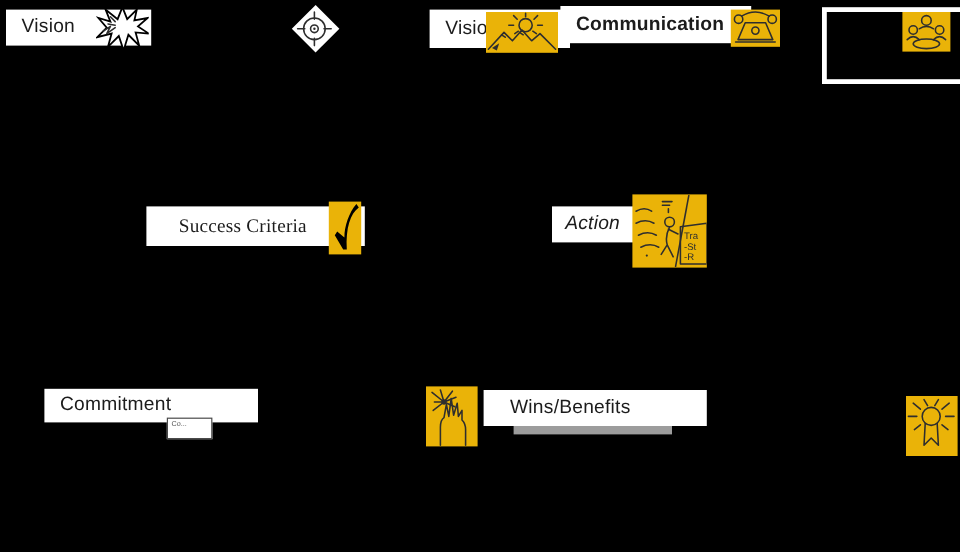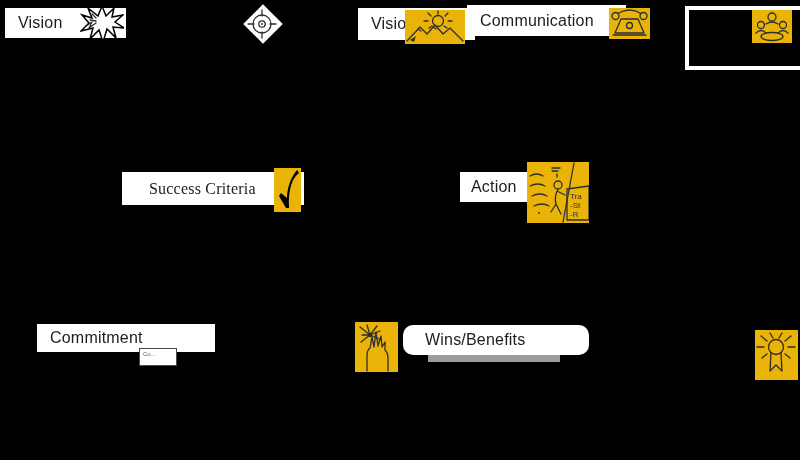--- a/index.html
+++ b/index.html
@@ -58,21 +58,21 @@
   <div class="iconbox" style="left:405px; top:10px; width:60px; height:34px;">
     <svg width="60" height="34" viewBox="0 0 60 34">
       <circle cx="33" cy="11" r="5.5" class="la" stroke-width="1.1"></circle>
       <path d="M33,1 V4 M23,3 L26,6 M43,3 L40,6 M19,11 H23 M47,11 H43 M24,18 L27,16 M42,18 L39,16" class="la" stroke-width="1.1"></path>
       <path d="M2,31 L15,17 L22,24 L30,15 L38,24 L45,18 L58,31" class="la" stroke-width="1.2"></path>
       <path d="M13,19 l3,2 M28,17 l3,2" class="la" stroke-width="1"></path>
       <path d="M5,30 l6,-4 l-2,6 z" fill="#2e2e2e" stroke="none"></path>
     </svg>
   </div>
 
-  <div class="node" style="left:467px; top:5px; width:146px; height:31px; padding-left:13px;">
+  <div class="node" style="left:467px; top:5px; width:146px; height:31px; padding-left:13px;font-weight:bold;">
     <span>Communication</span>
   </div>
   <div class="iconbox" style="left:609px; top:8px; width:41px; height:31px;">
     <svg width="41" height="31" viewBox="0 0 41 31">
       <circle cx="6.5" cy="8" r="3.5" class="la"></circle>
       <circle cx="34.5" cy="8" r="3.5" class="la"></circle>
       <path d="M9,5.5 Q20.5,-1.5 32,5.5" class="la" stroke-width="1.6"></path>
       <path d="M12,11 H29 L35,25 H6 Z" class="la"></path>
       <circle cx="20.5" cy="17.5" r="3" class="la" stroke-width="1.1"></circle>
       <path d="M4,27 H37" class="la"></path>
@@ -94,21 +94,21 @@
 
   <div class="node" style="left:122px; top:172px; width:155px; height:33px; padding-left:27px;font-family:Liberation Serif, serif;">
     <span>Success Criteria</span>
   </div>
   <div class="iconbox" style="left:274px; top:168px; width:27px; height:44px;">
     <svg width="27" height="44" viewBox="0 0 27 44">
       <path d="M23,2 C17,9 13,20 13,30 L7,25 L5,28 L12,40 L15,40 C14,22 18,10 25,5 Z" fill="#000000" stroke="none"></path>
     </svg>
   </div>
 
-  <div class="node" style="left:460px; top:172px; width:67px; height:30px; padding-left:11px;">
+  <div class="node" style="left:460px; top:172px; width:67px; height:30px; padding-left:11px;font-style:italic;">
     <span>Action</span>
   </div>
   <div class="iconbox" style="left:527px; top:162px; width:62px; height:61px;">
     <svg width="62" height="61" viewBox="0 0 62 61">
       <path d="M3,14 Q10,10 16,14 M3,24 Q11,20 18,24 M5,34 Q13,30 20,34 M7,44 Q15,40 22,44" class="la" stroke-width="1.1"></path>
       <circle cx="12" cy="51" r="0.9" fill="#2e2e2e" stroke="none"></circle>
       <path d="M25,6 h8 M25,9 h6 M30,12 v3" class="la" stroke-width="0.9"></path>
       <path d="M47,1 L36,60" class="la" stroke-width="1.1"></path>
       <circle cx="31" cy="23" r="4" class="la"></circle>
       <path d="M31,27 Q27,35 29,42 M29,42 L24,50 M29,42 L34,52 M30,29 L38,33" class="la"></path>
@@ -127,21 +127,21 @@
   </div>
 
   <div class="iconbox" style="left:355px; top:322px; width:43px; height:50px;">
     <svg width="43" height="50" viewBox="0 0 43 50">
       <path d="M15,13 L5,5 M15,13 L7,13 M15,13 L12,3 M15,13 L22,4 M15,13 L25,9 M15,13 L6,20 M15,13 L24,17" class="la" stroke-width="1.1"></path>
       <circle cx="15" cy="13" r="2.2" fill="#2e2e2e" stroke="none"></circle>
       <path d="M12,49 V34 Q12,28 15,26 L17,15 L19,25 L21,10 L23,24 L26,14 L27,25 L30,20 L30,28 Q33,31 33,36 V49" class="la"></path>
     </svg>
   </div>
 
-  <div class="node" style="left:403px; top:325px; width:164px; height:30px; padding-left:22px;border-radius:10px;">
+  <div class="node" style="left:403px; top:325px; width:164px; height:30px; padding-left:22px;">
     <span>Wins/Benefits</span>
   </div>
   <div class="shadow" style="left:428px; top:355px; width:132px; height:7px;"></div>
 
   <div class="iconbox" style="left:755px; top:330px; width:43px; height:50px;">
     <svg width="43" height="50" viewBox="0 0 43 50">
       <circle cx="21" cy="17" r="7.5" class="la"></circle>
       <path d="M16,23 L15,41 L21,35 L27,41 L26,23" class="la"></path>
       <path d="M6,6 L12,11 M2,17 H9 M7,28 L12,24 M36,6 L30,11 M40,17 H33 M35,28 L30,24 M15,3 L18,8 M27,3 L24,8" class="la" stroke-width="1.1"></path>
     </svg>

